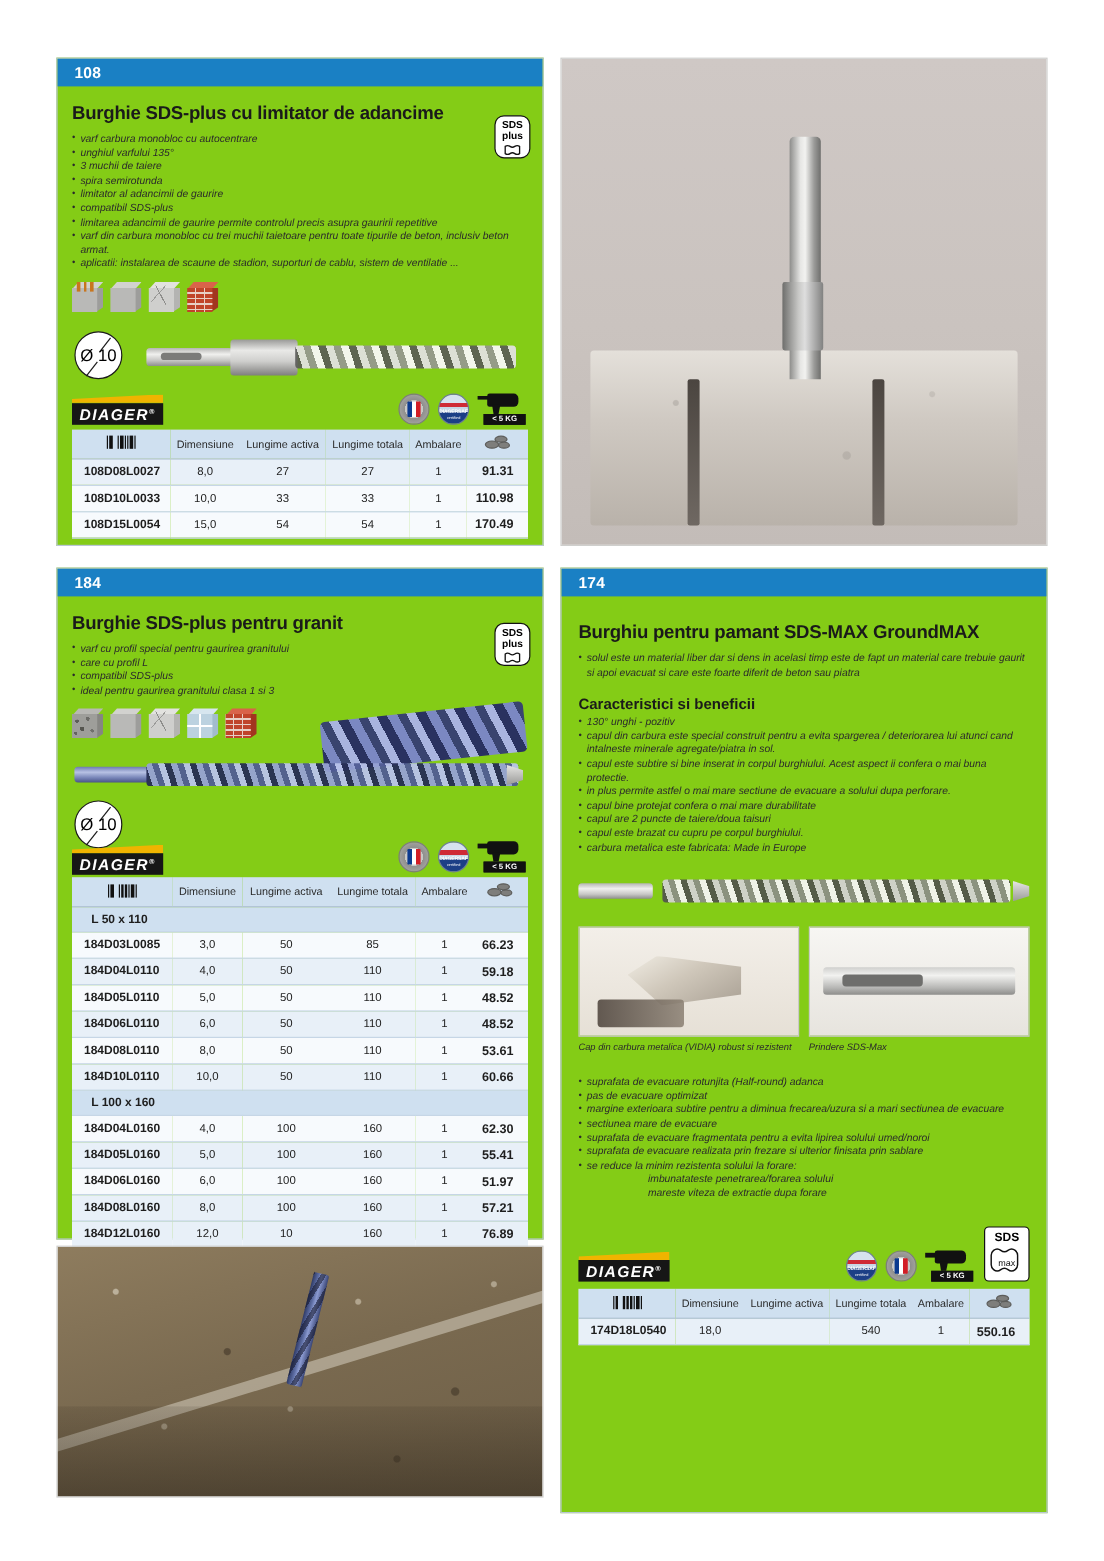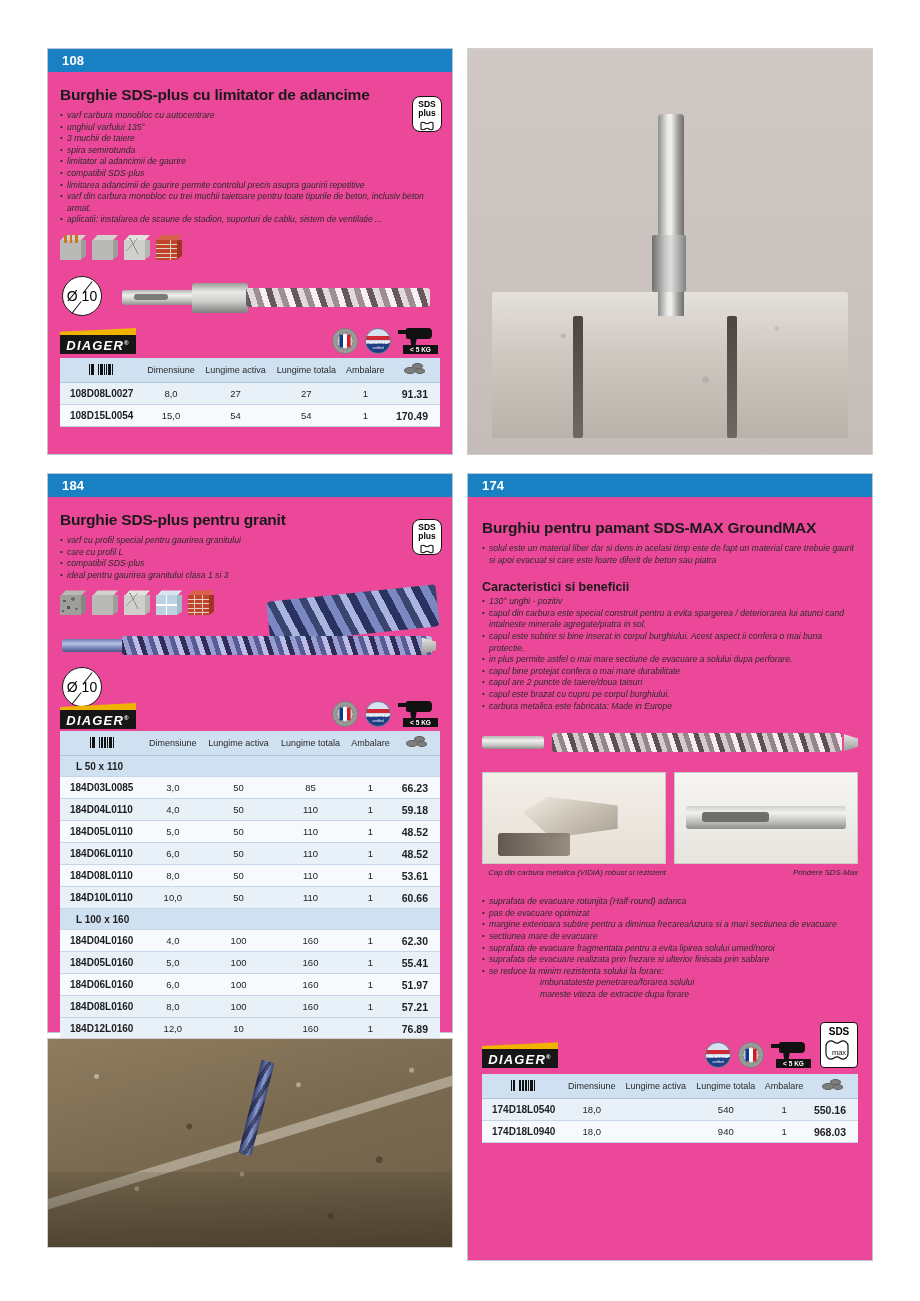--- a/index.html
+++ b/index.html
@@ -13,21 +13,21 @@
     width: 920px;
     height: 1301px;
     background: #ffffff;
     overflow: hidden;
   }
 
   
   .panel {
     position: absolute;
     border: 1px solid #b9c6d4;
-    background: #ec4899;
+    background: #84cc16;
   }
   .panel-head {
     background: #1a80c4;
     color: #ffffff;
     font-size: 13px;
     font-weight: bold;
     padding: 4px 0 4px 14px;
     letter-spacing: .2px;
   }
   .panel-body { padding: 10px 12px 8px 12px; position: relative; }
@@ -323,21 +323,21 @@
   .mini-shank .sh {
     position: absolute; left: 6%; top: 36%; width: 88%; height: 26%;
     background: linear-gradient(to bottom, #cfcfcd 0%, #f2f2f0 30%, #b6b6b4 75%, #8d8d8b 100%);
     border-radius: 3px;
   }
   .mini-shank .sh::after {
     content: ""; position: absolute; left: 10%; top: 28%; width: 42%; height: 42%;
     background: #6e6e6c; border-radius: 3px;
   }
   .mini-cap {
-    font-style: italic; font-size: 7.8px; color: #2b2b2b; text-align: right;
+    font-style: italic; font-size: 7.8px; color: #2b2b2b; text-align: left;
     line-height: 10px; margin-top: 4px;
   }
 
   
   .bit-long {
     position: relative; height: 26px;
   }
   .bit-long .shank {
     position: absolute; left: 0; top: 6px; width: 62px; height: 13px;
     background: linear-gradient(to bottom, #b5b5b3, #f0f0ee 35%, #c8c8c6 70%, #8e8e8c);
@@ -497,20 +497,28 @@
           </tr>
         </thead>
         <tbody>
           <tr class="alt">
             <td class="code">108D08L0027</td>
             <td>8,0</td>
             <td>27</td>
             <td>27</td>
             <td>1</td>
             <td class="price">91.31</td>
+          </tr>
+          <tr class="plain">
+            <td class="code">108D10L0033</td>
+            <td>10,0</td>
+            <td>33</td>
+            <td>33</td>
+            <td>1</td>
+            <td class="price">110.98</td>
           </tr>
           <tr class="plain">
             <td class="code">108D15L0054</td>
             <td>15,0</td>
             <td>54</td>
             <td>54</td>
             <td>1</td>
             <td class="price">170.49</td>
           </tr>
         </tbody>
@@ -863,26 +871,18 @@
         </thead>
         <tbody>
           <tr class="alt">
             <td class="code">174D18L0540</td>
             <td>18,0</td>
             <td></td>
             <td>540</td>
             <td>1</td>
             <td class="price">550.16</td>
           </tr>
-          <tr class="plain">
-            <td class="code">174D18L0940</td>
-            <td>18,0</td>
-            <td></td>
-            <td>940</td>
-            <td>1</td>
-            <td class="price">968.03</td>
-          </tr>
         </tbody>
       </table>
     </div>
   </div>
 
 </div>
 
 </body></html>

